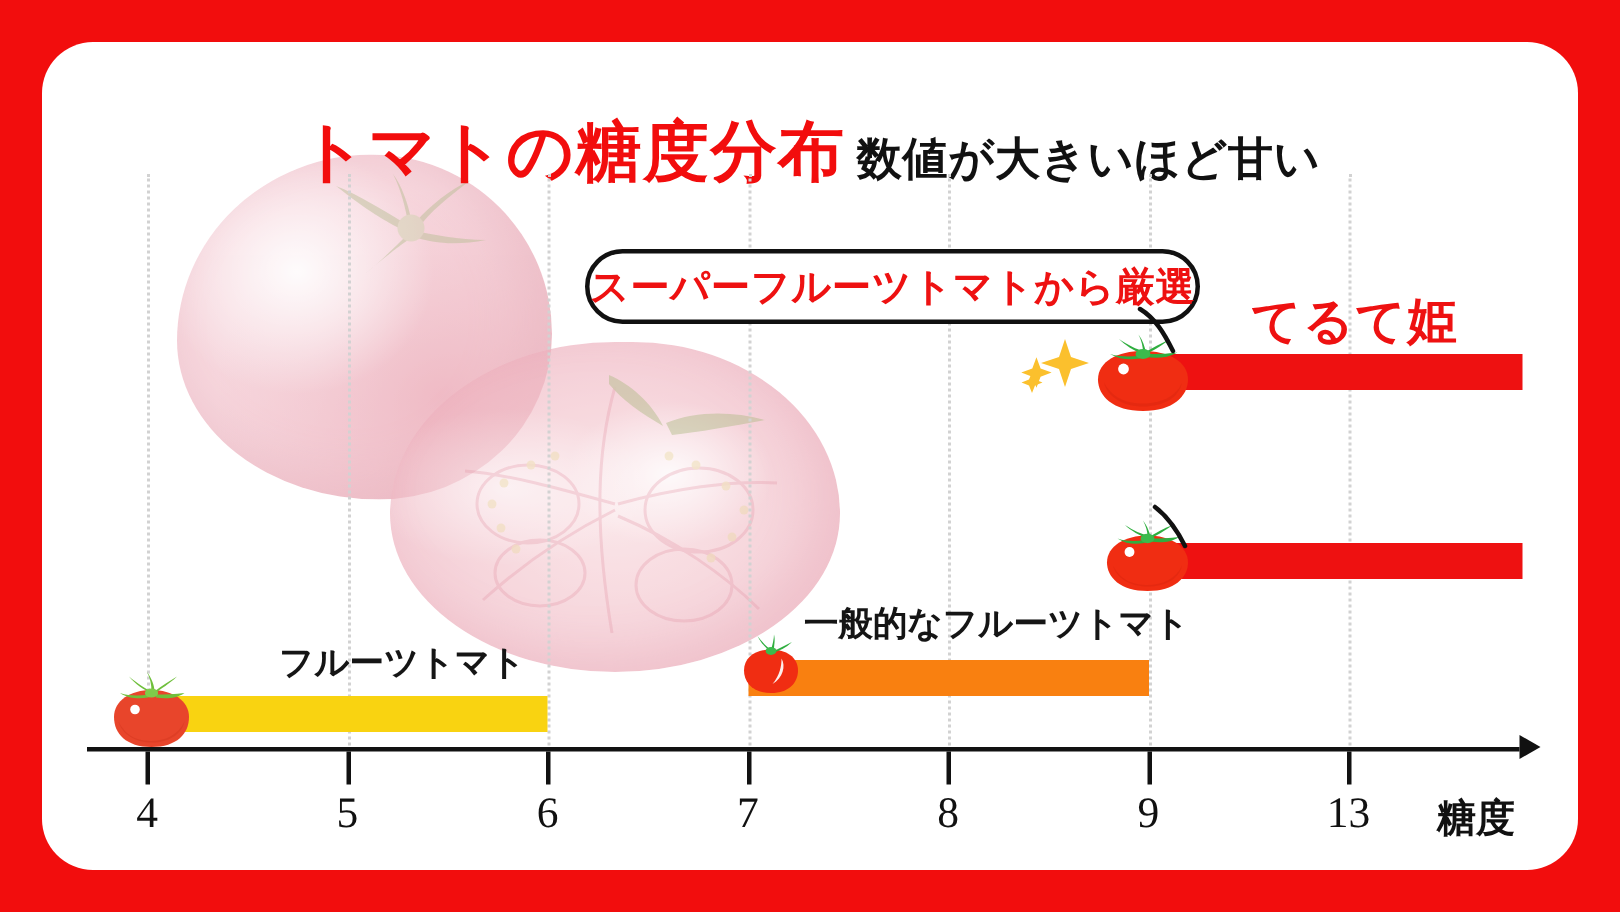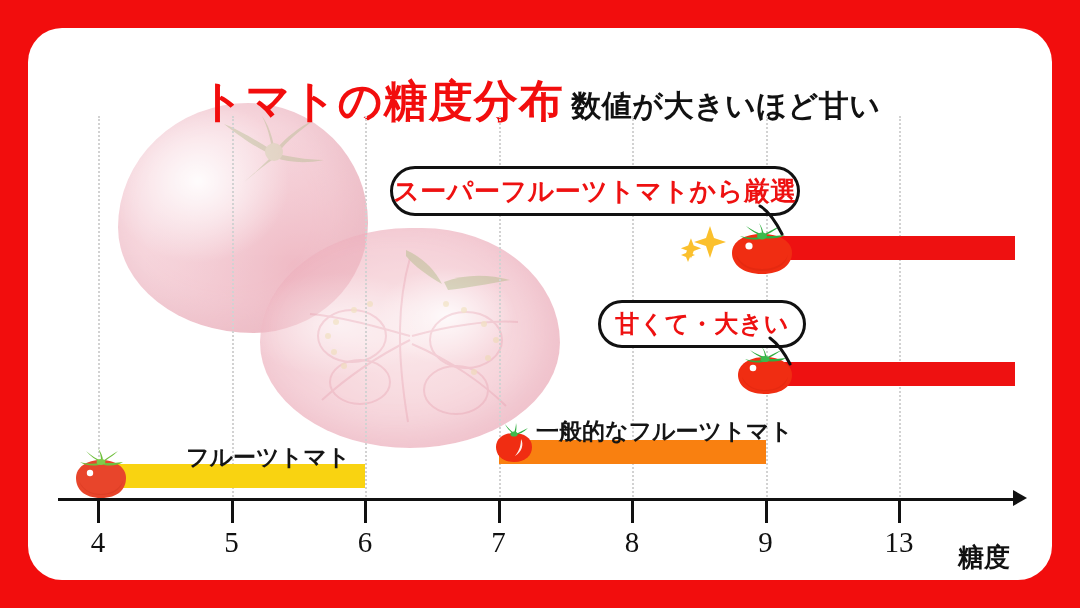--- a/index.html
+++ b/index.html
@@ -53,35 +53,35 @@
   #axis-arrow{
     position:absolute;top:462px;width:0;height:0;
     border-left:14px solid #111;border-top:8px solid transparent;border-bottom:8px solid transparent;
   }
   .tick{position:absolute;top:473px;width:3px;height:22px;background:#111;}
   .ticklabel{
     position:absolute;top:498px;width:60px;margin-left:-30px;text-align:center;
     font-family:"Liberation Serif","DejaVu Serif",serif;font-size:29px;color:#111;
   }
   #axis-title{
-    position:absolute;top:512px;left:930px;
+    position:absolute;top:500px;left:930px;
     font-family:"Liberation Serif","DejaVu Serif",serif;
     font-weight:700;font-size:26px;color:#111;
   }
 
   .bar{position:absolute;height:24px;}
   #bar-teruhehime{background:#ee1111;}
   #bar-superfruit{background:#ee1111;}
   #bar-genericfruit{background:#f98010;}
   #bar-generic{background:#f9d311;}
 
   
   .serieslabel{position:absolute;font-family:"Liberation Serif","DejaVu Serif",serif;}
   .label-red{color:#ee1111;font-weight:700;}
-  .label-dark{color:#151515;font-weight:700;margin-top:16px;}
+  .label-dark{color:#151515;font-weight:700;}
 
   #label-teruhehime{left:806px;top:164px;font-size:33px;letter-spacing:1px;}
   #label-superfruit{left:776px;top:252px;font-size:31px;line-height:1.12;text-align:center;width:238px;letter-spacing:.5px;}
   #label-genericfruit{left:508px;top:372px;font-size:23px;}
   #label-generic{left:158px;top:398px;font-size:23px;}
 
   
   .bubble{
     position:absolute;border:3px solid #111;border-radius:40px;background:#fff;
     display:flex;align-items:center;justify-content:center;
@@ -233,31 +233,31 @@
         <g fill="#6fbf3c">
           <path d="M29 16 C24 14 18 10 14 5 C20 10 25 13 29 15 Z"></path>
           <path d="M29 15 C29 10 28 6 26 2 C29 6 31 11 31 15 Z"></path>
           <path d="M31 15 C36 11 41 8 46 5 C41 10 35 13 32 16 Z"></path>
           <path d="M32 17 C38 17 45 17 51 16 C45 20 38 20 32 19 Z"></path>
           <path d="M27 17 C21 18 14 18 8 16 C14 20 21 20 27 19 Z"></path>
           <ellipse cx="29" cy="16" rx="4.4" ry="3" fill="#7fcb4a"></ellipse>
         </g>
       </svg>
 
+      <div class="serieslabel label-red" id="label-teruhehime">てるて姫</div>
       <div class="serieslabel label-red" id="label-superfruit">
         </div>
       <div class="serieslabel label-dark" id="label-genericfruit">一般的なフルーツトマト</div>
       <div class="serieslabel label-dark" id="label-generic">フルーツトマト</div>
 
       <div class="bubble" id="bubble-select">スーパーフルーツトマトから厳選</div>
       <svg class="bubble-tail" style="left:726px;top:176px;width:40px;height:32px;" viewBox="0 0 40 32">
         <path d="M6 2 C16 8 22 18 28 30" stroke="#111" stroke-width="3" fill="none" stroke-linecap="round"></path>
       </svg>
 
-      <div class="bubble" id="bubble-sweet">甘くて・大きい</div>
       <svg class="bubble-tail" style="left:738px;top:308px;width:36px;height:30px;" viewBox="0 0 36 30">
         <path d="M4 2 C12 8 18 16 24 28" stroke="#111" stroke-width="3" fill="none" stroke-linecap="round"></path>
       </svg>
 
       <div id="axis-line" style="width: 955px;"></div>
       <div id="axis-arrow" style="left: 985px;"></div>
       <div id="ticks">
           <div class="tick" style="left: 69px;"></div>
           <div class="ticklabel" style="left: 70px;">4</div>
           <div class="tick" style="left: 202.5px;"></div>

